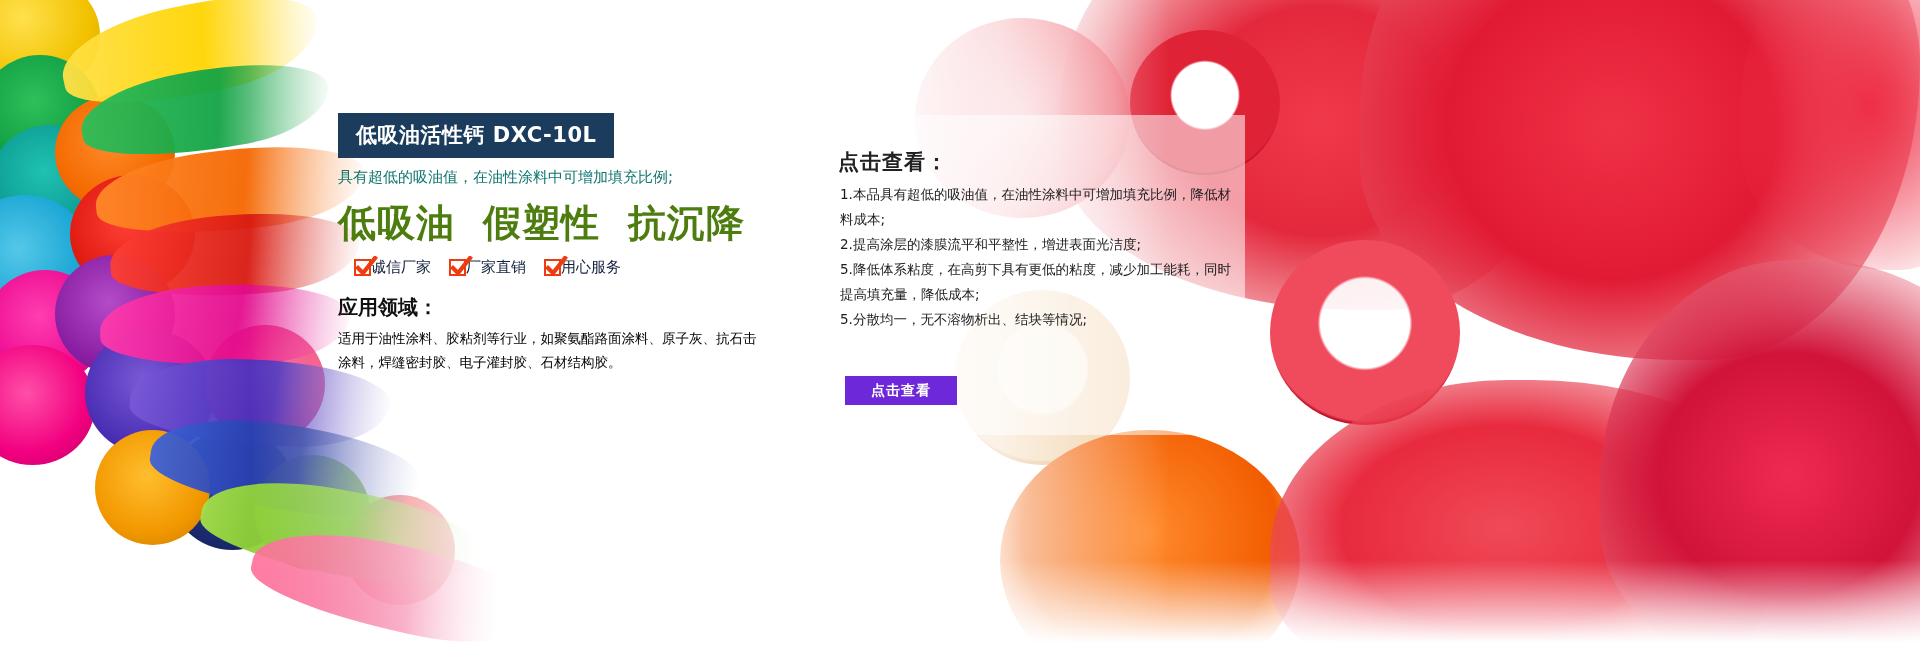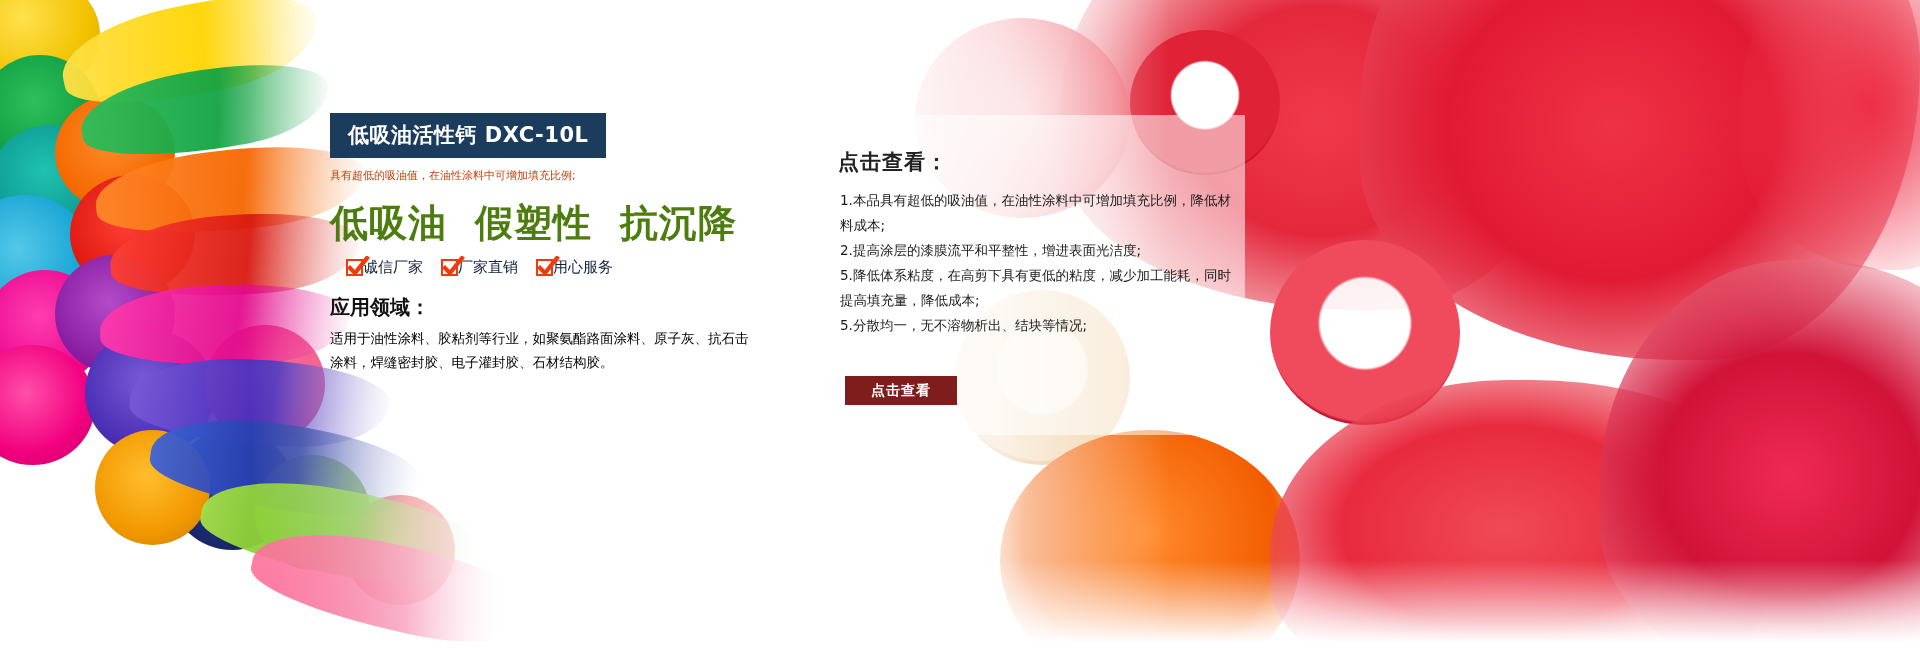--- a/index.html
+++ b/index.html
@@ -14,31 +14,31 @@
   .art-left{position:absolute;left:0;top:0;width:560px;height:650px;overflow:hidden;}
   .blob{position:absolute;border-radius:50%;}
   .ring{position:absolute;border-radius:50%;}
   .ring::after{content:"";position:absolute;inset:16%;border-radius:50%;}
   .smear{position:absolute;border-radius:48% 52% 40% 60%/55% 45% 60% 40%;}
 
   
   .art-right{position:absolute;right:0;top:0;width:1080px;height:650px;overflow:hidden;}
 
   
-  .left-col{position:absolute;left:322px;top:0;width:430px;height:566px;}
+  .left-col{position:absolute;left:330px;top:0;width:430px;height:566px;}
 
   .title-tag{
     position:absolute;left:8px;top:113px;
     background:#1c3c5e;color:#ffffff;
     font-size:21px;font-weight:bold;letter-spacing:.5px;
     padding:8px 18px 9px 18px;white-space:nowrap;
   }
   .subline{
     position:absolute;left:8px;top:168px;
-    font-size:11px;color:#c2410c;white-space:nowrap;
+    font-size:15px;color:#0f766e;white-space:nowrap;
   }
   .headline{
     position:absolute;left:8px;top:198px;
     font-size:38px;font-weight:bold;color:#4d7c0f;
     font-family:"DejaVu Serif","Liberation Serif",serif;
     white-space:nowrap;letter-spacing:1px;
   }
   .headline span{margin-right:28px;}
   .headline span:last-child{margin-right:0;}
 
@@ -64,28 +64,28 @@
   
   .panel{
     position:absolute;left:805px;top:115px;width:440px;height:320px;
     background:rgba(255,255,255,.55);
   }
   .panel-title{
     position:absolute;left:838px;top:148px;
     font-size:21px;font-weight:bold;color:#222;letter-spacing:1px;
   }
   .panel-list{
-    position:absolute;left:840px;top:188px;width:392px;
+    position:absolute;left:840px;top:182px;width:392px;
     font-size:13.5px;line-height:25px;color:#1b1b1b;
   }
   .panel-list p{margin:0;}
   .cta{
     position:absolute;left:845px;top:376px;
     width:112px;height:29px;
-    background:#7f1d1d;color:#ffffff;
+    background:#6d28d9;color:#ffffff;
     font-size:14px;font-weight:bold;
     display:flex;align-items:center;justify-content:center;
     border:0;cursor:pointer;letter-spacing:1px;
   }
 </style>
 </head>
 <body>
 
 <div class="banner">
 

